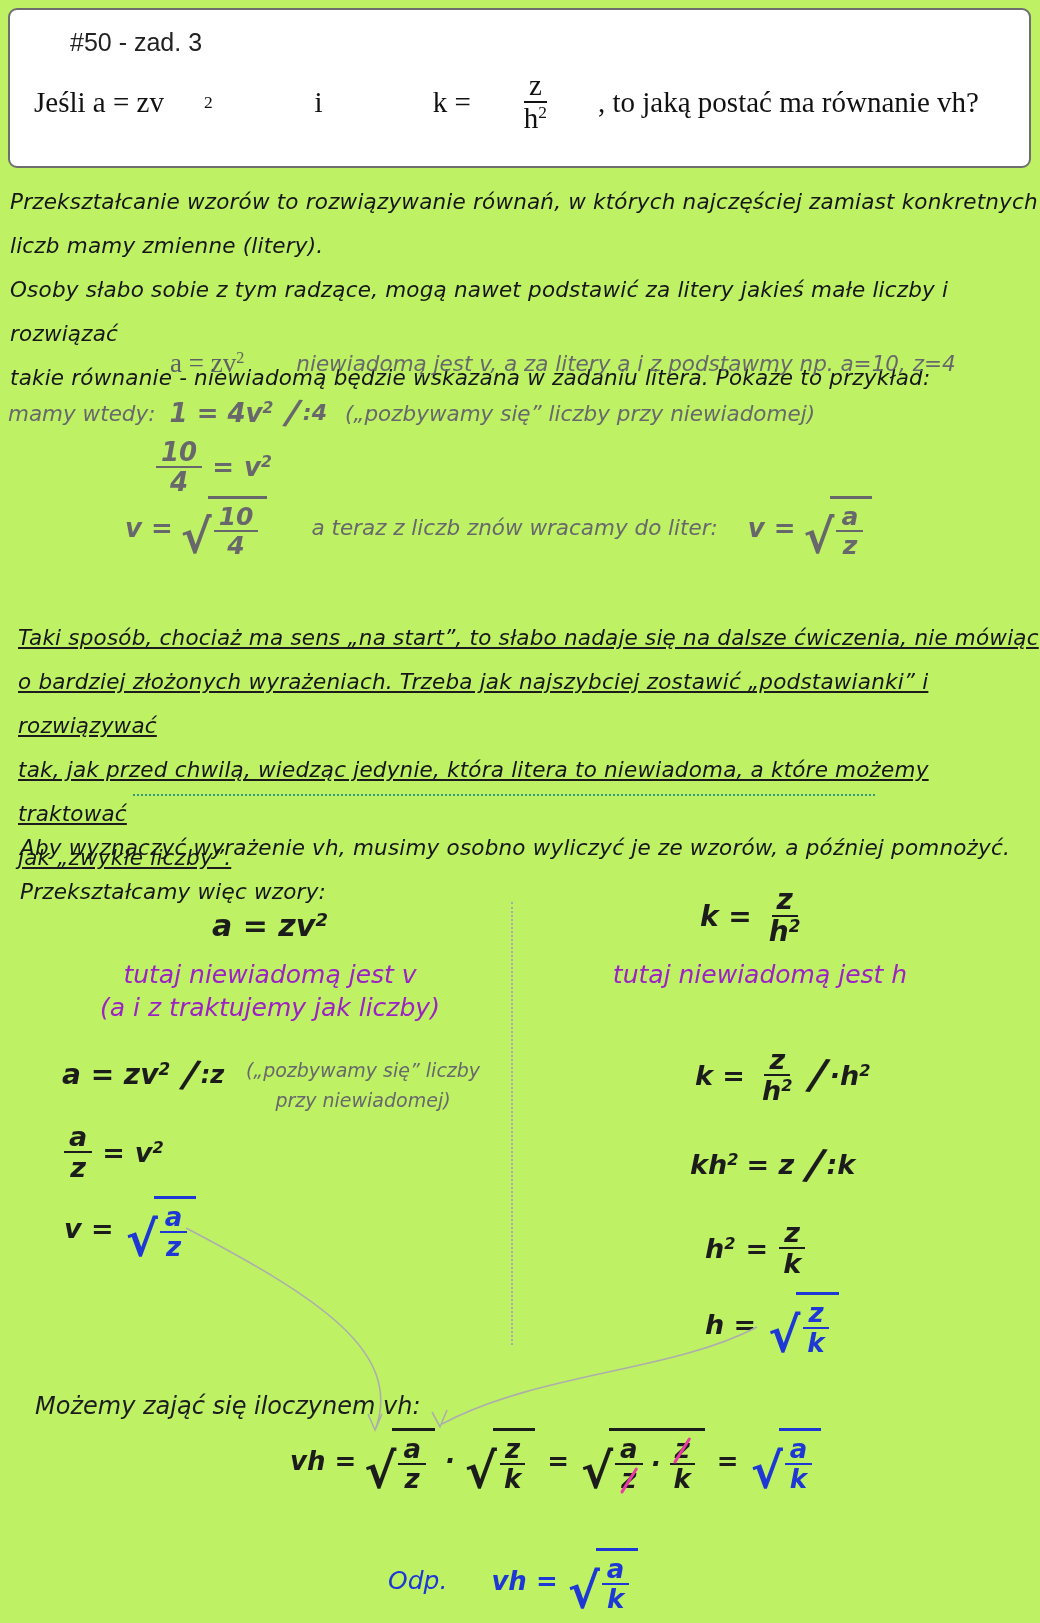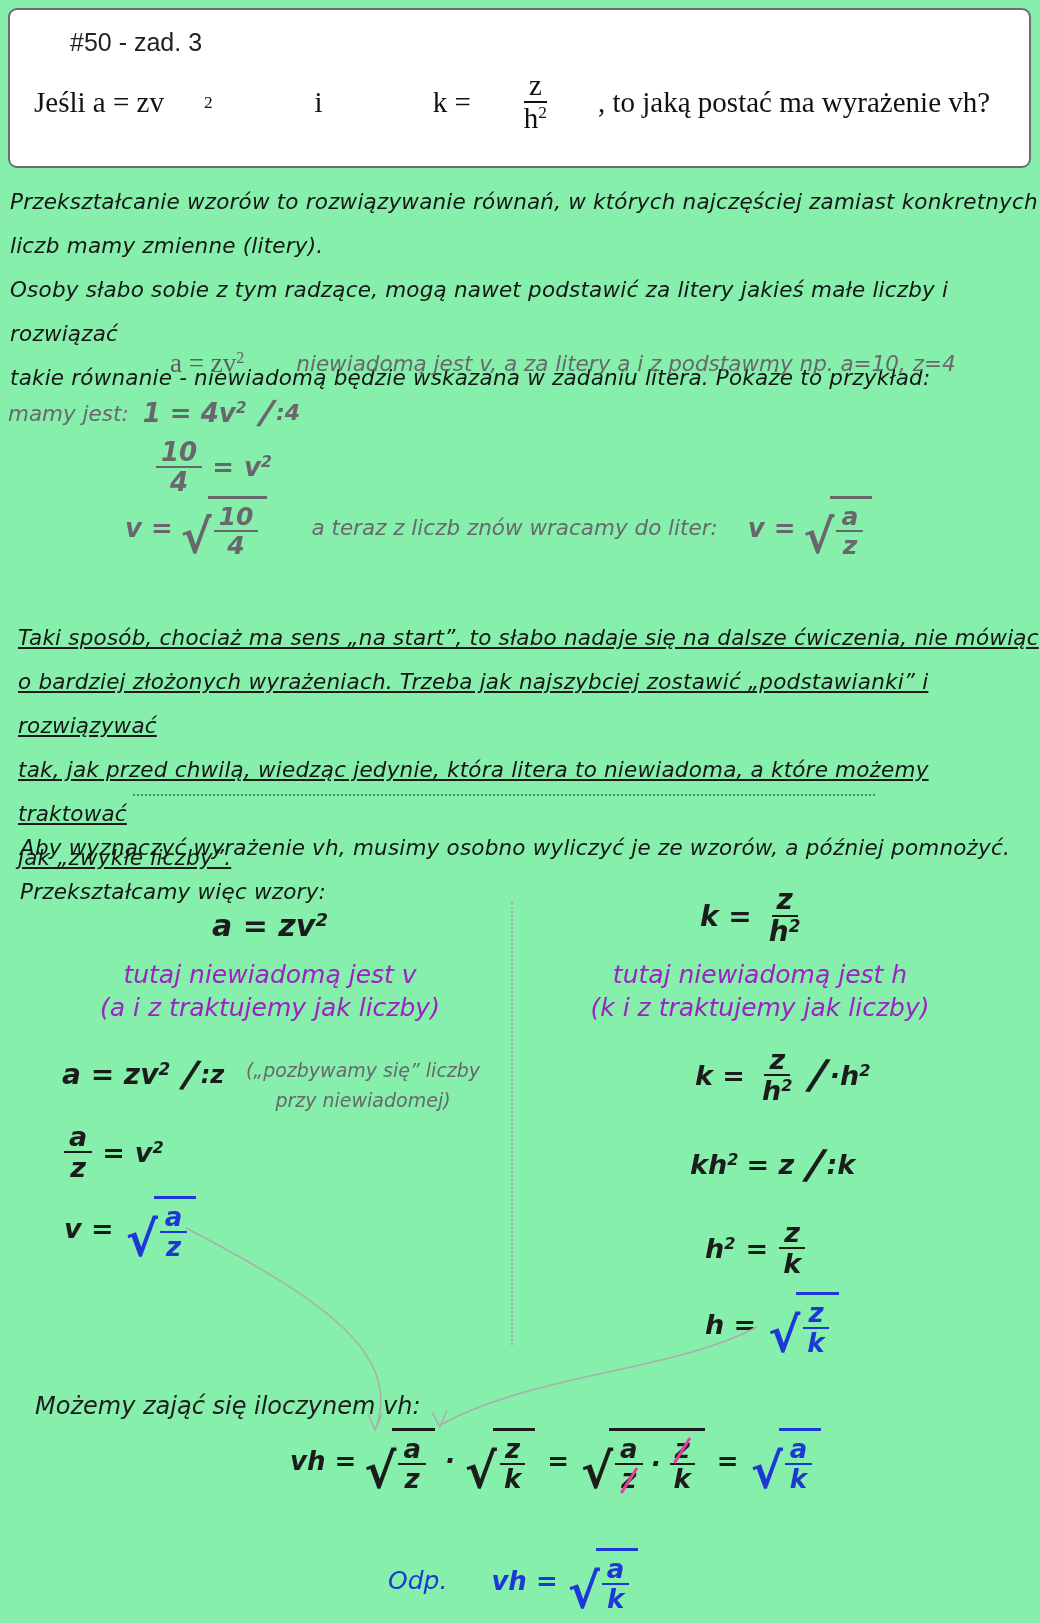--- a/index.html
+++ b/index.html
@@ -8,21 +8,21 @@
     --purple:#9c22c4;
     --blue:#1d38d4;
     --pink:#ea3ba5;
     --teal:#2f9b7a;
     --arrow:#adadad;
     --border:#6e6e6e;
   }
   *{margin:0;padding:0;box-sizing:border-box;}
   body{background:#fff;width:1040px;height:1623px;position:relative;overflow:hidden;
        font-family:"DejaVu Sans",sans-serif;color:var(--ink);}
-  .page{position:absolute;inset:0;background:#86efac;}
+  .page{position:absolute;inset:0;background:#bef264;}
   .abs{position:absolute;}
 
   
   .task-box{left:8px;top:8px;width:1023px;height:160px;border:2px solid var(--border);border-radius:9px;background:#fff;}
   .task-label{left:68px;top:26px;font-family:"Liberation Sans",sans-serif;font-size:25px;color:#222;}
   .problem{left:32px;top:78px;font-family:"Liberation Serif",serif;font-size:29px;color:#111;
            display:flex;align-items:center;}
   .problem .gap-md{display:inline-block;width:22px;}
   .problem .gap-lg{display:inline-block;width:30px;}
 
@@ -67,47 +67,48 @@
       <span>Jeśli a = zv</span>
         <span class="sup">2</span>
       <span class="gap-md"></span>
         <span>i</span>
         <span class="gap-lg"></span>
       <span>k =</span>
       <span class="frac" style="margin-left:8px;">
         <span class="num">z</span>
         <span class="den"><span>h</span><span class="sup">2</span></span>
       </span>
-      <span style="margin-left:6px;">,  to jaką postać ma wyrażenie vh?</span>
+      <span style="margin-left:6px;">,  to jaką postać ma równanie vh?</span>
     </div>
   </div>
 
   <div class="abs hand" style="left:10px;top:180px;">
     <div class="tline">Przekształcanie wzorów to rozwiązywanie równań, w których najczęściej zamiast konkretnych</div>
     <div class="tline">liczb mamy zmienne (litery).</div>
     <div class="tline">Osoby słabo sobie z tym radzące, mogą nawet podstawić za litery jakieś małe liczby i rozwiązać</div>
     <div class="tline">takie równanie - niewiadomą będzie wskazana w zadaniu litera. Pokaże to przykład:</div>
   </div>
 
   <div class="abs mrow" style="left:170px;top:348px;">
     <span style="font-family:'Liberation Serif',serif;font-size:27px;color:#5f5f66;">
       <span>a = zv</span><span class="sup">2</span>
     </span>
     <span class="hand gray" style="font-size:21.5px;margin-left:52px;">niewiadomą jest v, a za litery a i z podstawmy np. a=10, z=4</span>
   </div>
 
   <div class="abs mrow" style="left:8px;top:398px;">
-    <span class="hand gray" style="font-size:21.5px;">mamy jest:</span>
+    <span class="hand gray" style="font-size:21.5px;">mamy wtedy:</span>
     <span class="mathhand gray bold" style="font-size:26px;margin-left:14px;">
       <span>1 = 4v</span><span class="sup">2</span>
     </span>
     <span class="divop gray mathhand bold" style="font-size:22px;">
       <span class="slash">/</span>
         <span class="small">:4</span>
     </span>
+    <span class="hand gray" style="font-size:21.5px;margin-left:18px;">(„pozbywamy się” liczby przy niewiadomej)</span>
   </div>
 
   <div class="abs mrow mathhand gray bold" style="left:156px;top:438px;font-size:26px;">
     <span class="frac">
       <span class="num">10</span>
       <span class="den">4</span>
     </span>
     <span style="margin-left:10px;">=</span>
     <span style="margin-left:10px;"><span>v</span><span class="sup">2</span></span>
   </div>
@@ -198,21 +199,20 @@
 
   <div class="abs mrow mathhand bold" style="left:700px;top:885px;font-size:28px;">
     <span>k =</span>
     <span class="frac" style="margin-left:12px;">
       <span class="num">z</span>
       <span class="den"><span>h</span><span class="sup">2</span></span>
     </span>
   </div>
   <div class="abs hand purple" style="left:540px;top:958px;width:440px;text-align:center;font-size:25px;line-height:33px;">
     <div>tutaj niewiadomą jest h</div>
-    <div>(k i z traktujemy jak liczby)</div>
   </div>
 
   <div class="abs mrow mathhand bold" style="left:695px;top:1045px;font-size:27px;">
     <span>k =</span>
     <span class="frac" style="margin-left:12px;">
       <span class="num">z</span>
       <span class="den"><span>h</span><span class="sup">2</span></span>
     </span>
     <span class="divop">
       <span class="slash">/</span>

